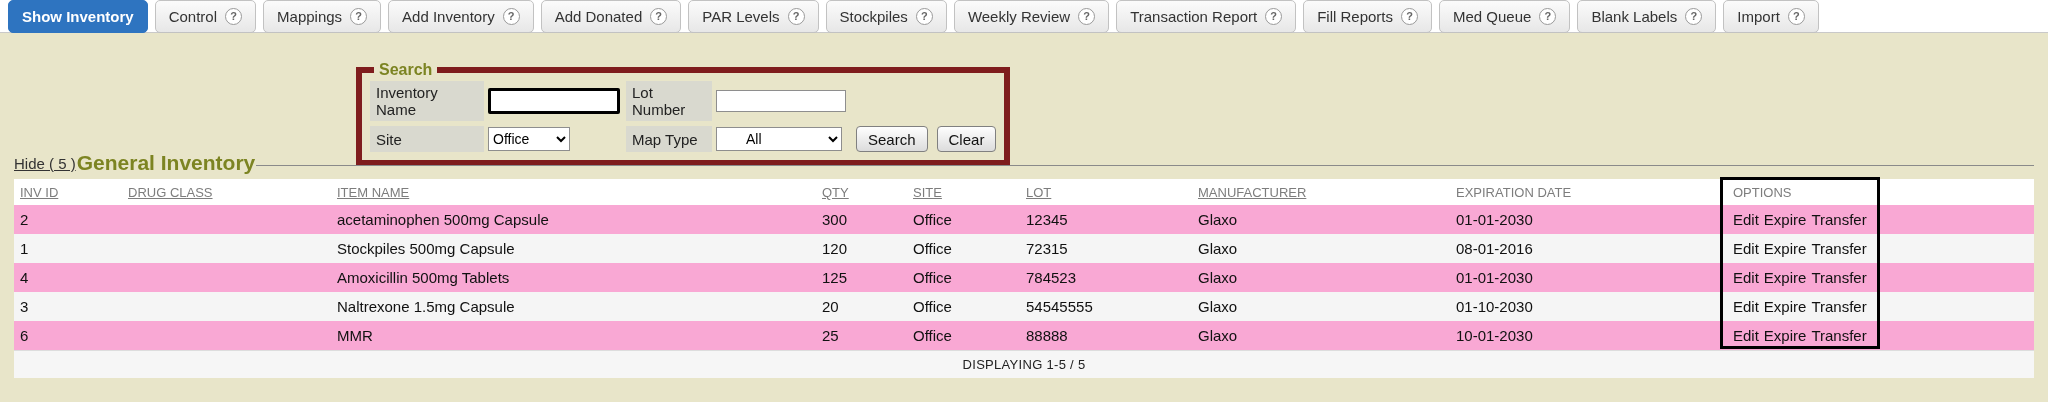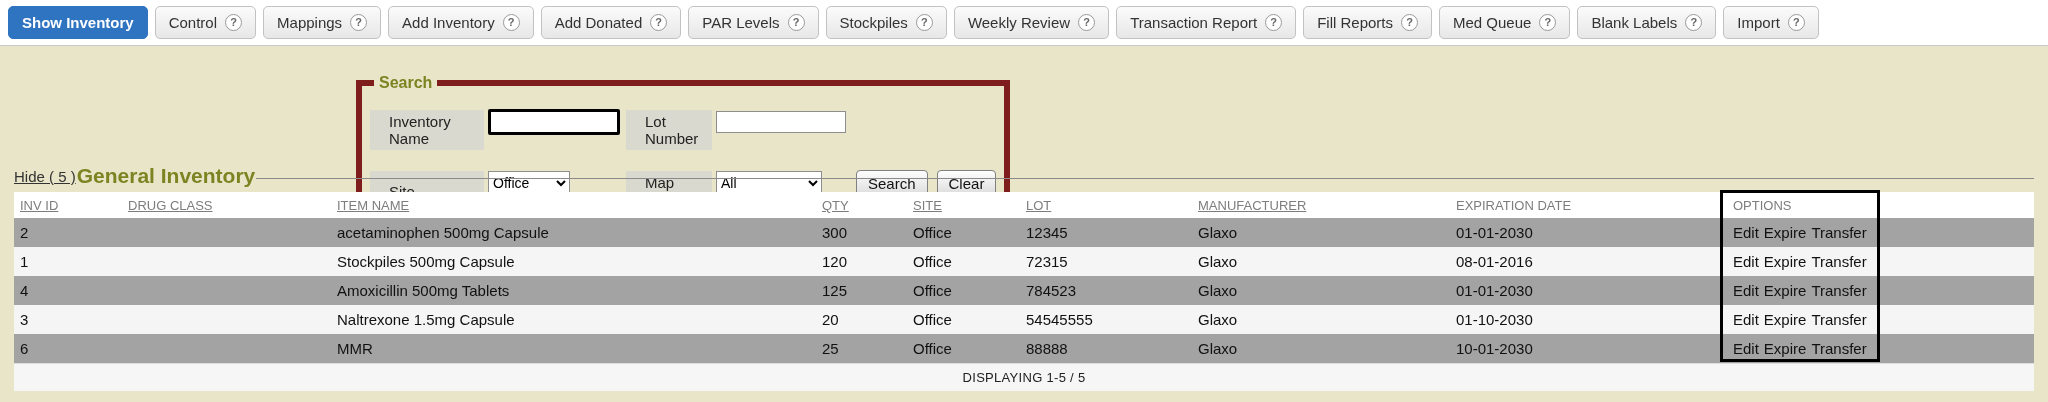--- a/index.html
+++ b/index.html
@@ -7,21 +7,21 @@
   body {
     width: 2048px; height: 402px;
     font-family: "Liberation Sans", sans-serif;
     background: #fff;
     overflow: hidden;
   }
   .page { width: 2048px; height: 402px; background: var(--page-bg, #e8e5c9); }
 
   
   .tab-bar {
-    height: 46px; background: #ffffff;
+    height: 33px; background: #ffffff;
     border-bottom: 1px solid #c9c9c9;
     display: flex; align-items: center; gap: 7px;
     padding: 0 8px; white-space: nowrap;
   }
   .tab {
     display: inline-flex; align-items: center; gap: 8px;
     padding: 7px 13px; font-size: 15px; color: #333;
     background: linear-gradient(#fbfbfb, #e7e7e7);
     border: 1px solid #c2c2c2; border-radius: 5px;
     cursor: pointer;
@@ -50,34 +50,34 @@
   .search-panel legend {
     font-size: 16px; font-weight: bold; padding: 0 5px; margin-left: 4px;
     color: var(--accent-olive, #7c8422);
   }
   .search-grid {
     display: grid;
     grid-template-columns: 114px 142px 86px 138px 1fr;
     row-gap: 5px; align-items: stretch;
     font-size: 15px; color: #222;
   }
-  .flabel { background: #d9d9cf; display: flex; align-items: center; padding: 3px 19px; margin-top: 16px; }
+  .flabel { background: #d9d9cf; display: flex; align-items: center; padding: 3px 6px; }
   .fcell  { display: flex; align-items: center; padding-left: 4px; }
   .tinput {
     width: 130px; height: 22px; border: 1px solid #8e8e8e;
     font-size: 14px; padding: 1px 4px; background: #fff;
     font-family: "Liberation Sans", sans-serif;
   }
   .tinput.focused { border: 3px solid #000; border-radius: 2px; width: 132px; height: 26px; }
   .fselect {
     height: 24px; font-size: 14px; border: 1px solid #8e8e8e; background: #fff;
     font-family: "Liberation Sans", sans-serif;
   }
   .site-w { width: 82px; }
-  .map-w  { width: 106px; }
+  .map-w  { width: 126px; padding-left: 25px; }
   .fbuttons { display: flex; gap: 9px; align-items: center; padding-left: 6px; }
   .btn {
     font-size: 15px; height: 26px; padding: 2px 11px;
     border: 1px solid #808080; border-radius: 4px; color: #111;
     background: linear-gradient(#fefefe, #dcdcdc);
     font-family: "Liberation Sans", sans-serif; cursor: pointer;
   }
 
   
   .header-links { position: absolute; top: 64px; right: 11px; font-size: 15px; color: #000; }
@@ -88,21 +88,21 @@
   .section-header {
     position: absolute; left: 14px; right: 14px; top: 118px;
     display: flex; align-items: center; gap: 1px;
   }
   .hide-link { font-size: 15px; color: #333; text-decoration: underline; cursor: pointer; }
   .section-title { font-size: 21px; font-weight: bold; color: var(--accent-olive, #7c8422); }
   .section-rule { flex: 1; border-top: 1px solid #8a8a8a; height: 0; margin-top: 4px; }
 
   
   .table-wrap { position: absolute; left: 14px; right: 14px; top: 146px; }
-  table { width: 100%; border-collapse: collapse; table-layout: fixed; background: #a3a3a3; border-radius: 21px; }
+  table { width: 100%; border-collapse: collapse; table-layout: fixed; background: #f9a8d4; border-radius: 21px; }
   thead th {
     font-size: 13px; color: #7d7d7d; font-weight: normal;
     text-align: left; padding: 6px 6px 5px 6px; background: #fff;
   }
   .th-link { text-decoration: underline; cursor: pointer; }
   tbody td {
     font-size: 15px; color: #111; padding: 6px; height: 29px;
     overflow: hidden; white-space: nowrap;
   }
   tbody tr:nth-child(even) { background: var(--table-stripe, #f5f5f5); }

